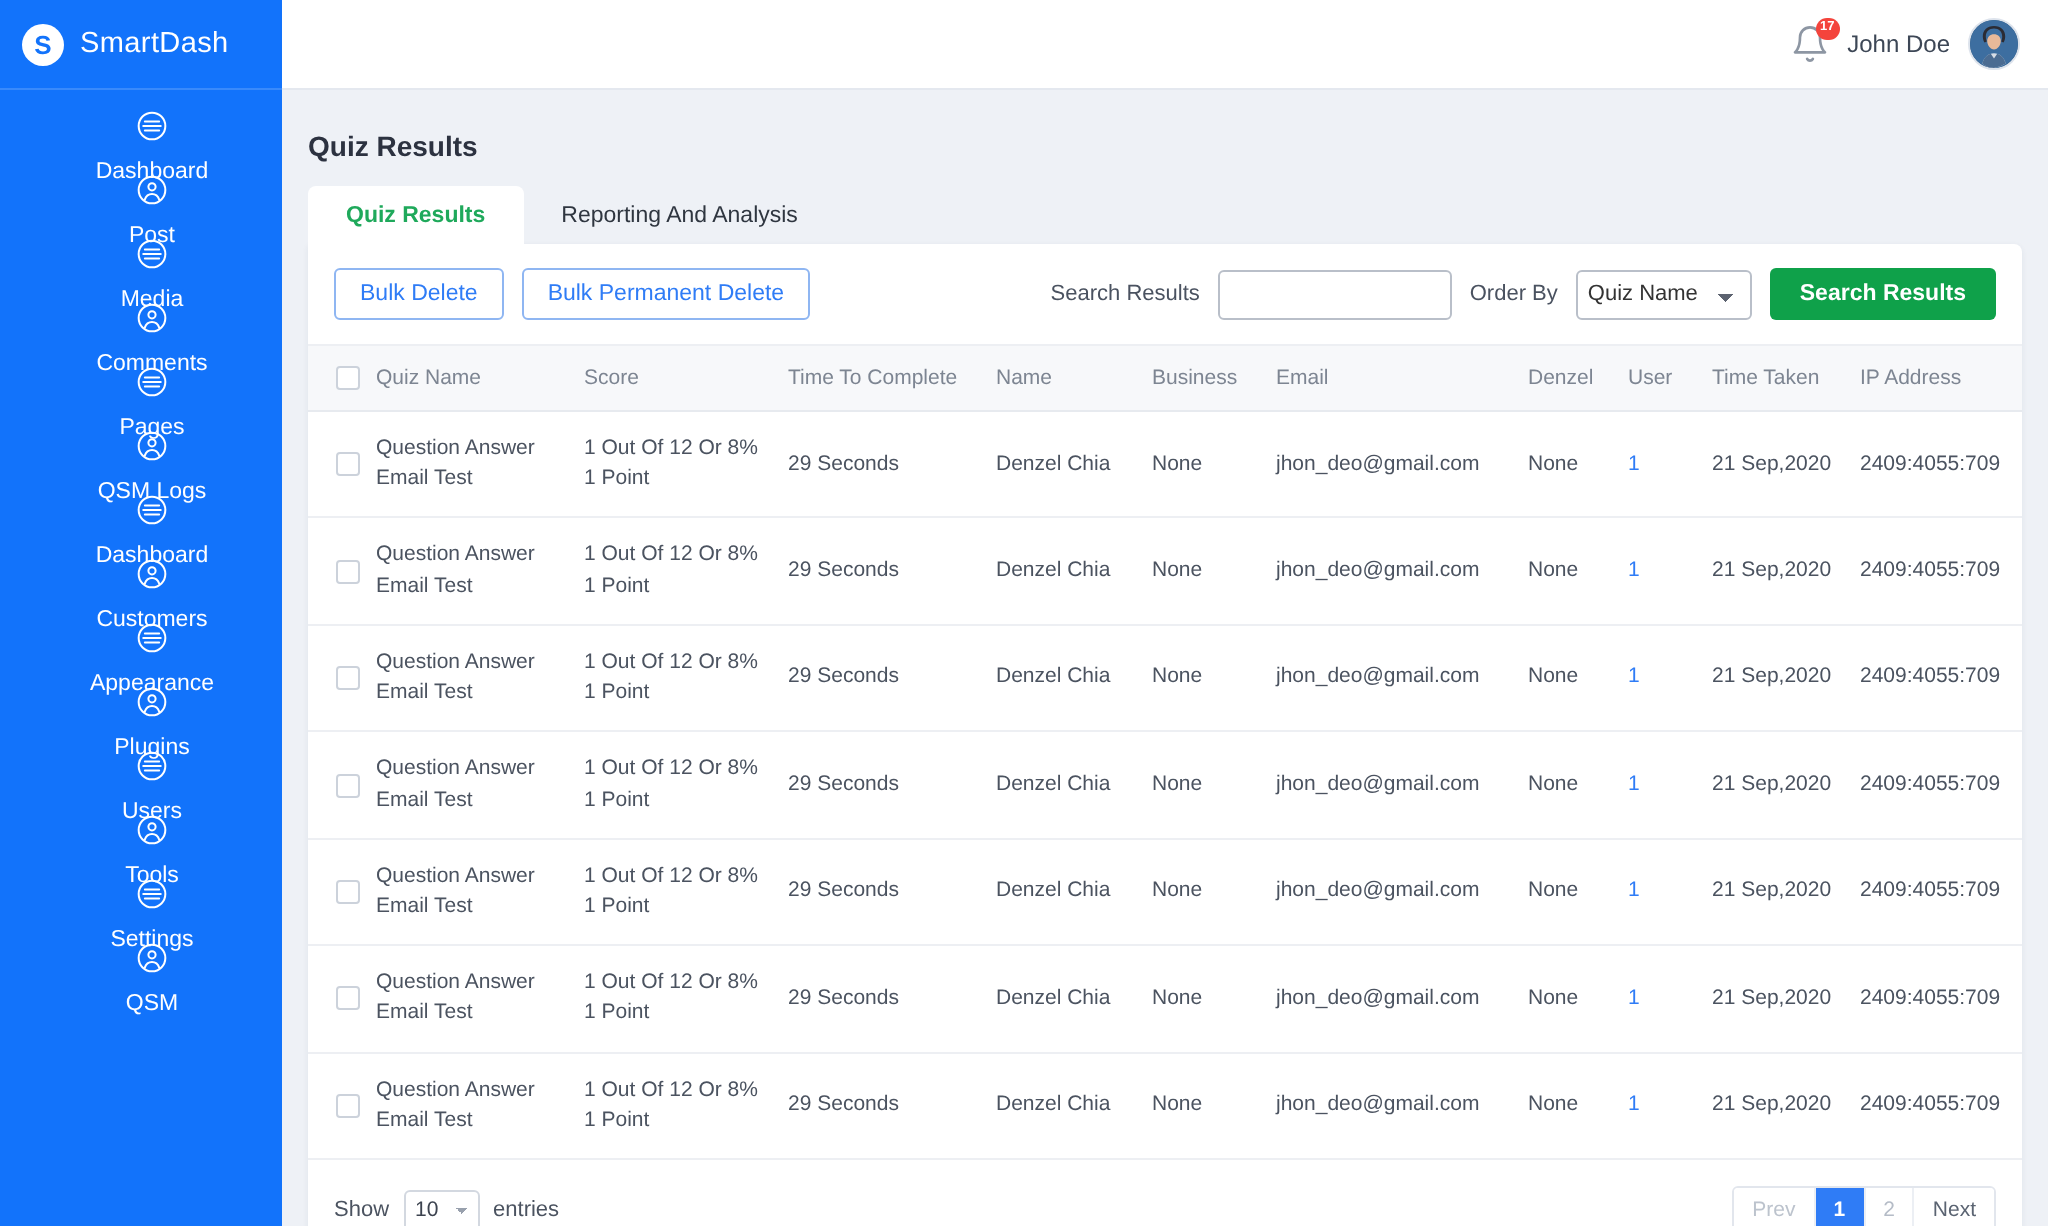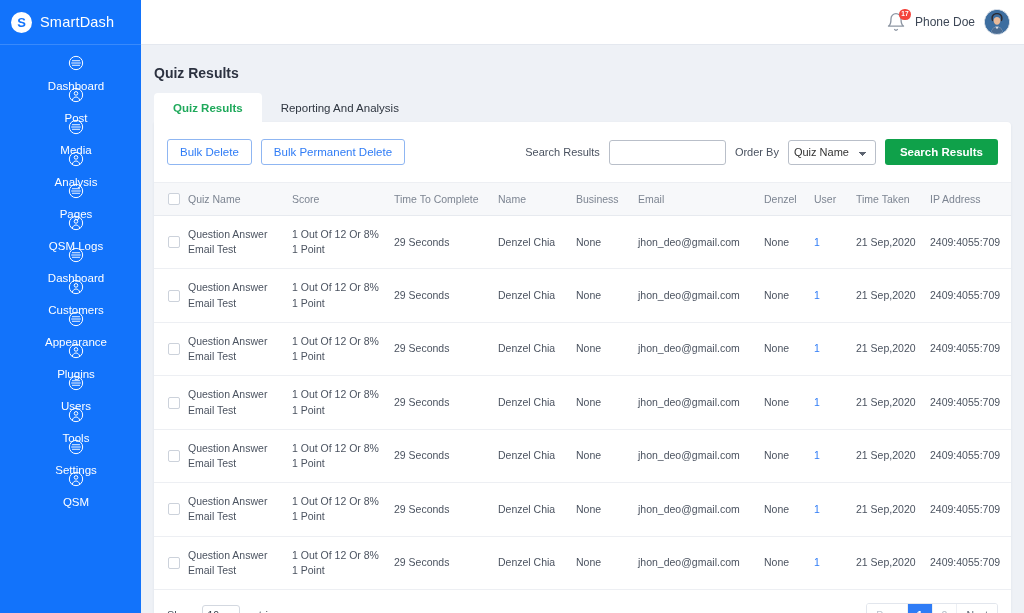--- a/index.html
+++ b/index.html
@@ -81,21 +81,21 @@
 
   .card {
     background: #ffffff; margin: 0 13px 0 13px;
     border-radius: 0 4px 4px 4px;
     box-shadow: 0 1px 3px rgba(35,50,80,0.07);
     overflow: hidden;
   }
 
   .toolbar {
     display: flex; align-items: center;
-    padding: 17px 13px; gap: 9px;
+    padding: 12px 13px; gap: 9px;
   }
   .btn-outline {
     border: 1px solid #8fb6f2; background: #fff; color: #2f7cf6;
     font-size: 11.5px; padding: 6px 12px; border-radius: 3px;
     cursor: pointer; font-family: inherit;
   }
   .toolbar-spacer { flex: 1; }
   .toolbar-lbl { font-size: 11px; color: #4a5260; white-space: nowrap; }
   .search-input {
     width: 117px; height: 25px; border: 1px solid #b9bfc9;
@@ -221,21 +221,21 @@
           <span class="nav-label">Media</span>
         </div>
         <div class="nav-item">
           <span style="display: flex;">
             <svg viewBox="0 0 24 24" class="nav-ico" fill="none" stroke="#ffffff" stroke-width="1.5">
               <circle cx="12" cy="12" r="10"></circle>
               <circle cx="12" cy="9.6" r="2.7"></circle>
               <path d="M6.6 19.2c.9-2.7 2.9-4.2 5.4-4.2s4.5 1.5 5.4 4.2" stroke-linecap="round"></path>
             </svg>
           </span>
-          <span class="nav-label">Analysis</span>
+          <span class="nav-label">Comments</span>
         </div>
         <div class="nav-item">
           <span style="display: flex;">
             <svg viewBox="0 0 24 24" class="nav-ico" fill="none" stroke="#ffffff" stroke-width="1.5">
               <circle cx="12" cy="12" r="10"></circle>
               <line x1="6.6" x2="17.4" y1="8.6" y2="8.6" stroke-linecap="round" stroke-width="1.4"></line>
               <line x1="5.4" x2="18.6" y1="12" y2="12" stroke-linecap="round" stroke-width="1.4"></line>
               <line x1="6.6" x2="17.4" y1="15.4" y2="15.4" stroke-linecap="round" stroke-width="1.4"></line>
             </svg>
           </span>
@@ -341,21 +341,21 @@
   <div class="main">
 
     <header class="topbar">
       <div class="bell-wrap">
         <svg width="20" height="20" viewBox="0 0 24 24" fill="none" stroke="#8d96a3" stroke-width="1.6" stroke-linecap="round" stroke-linejoin="round">
           <path d="M18 8A6 6 0 0 0 6 8c0 7-3 9-3 9h18s-3-2-3-9"></path>
           <path d="M13.7 21a2 2 0 0 1-3.4 0"></path>
         </svg>
         <span class="bell-badge">17</span>
       </div>
-      <span class="user-name">Phone Doe</span>
+      <span class="user-name">John Doe</span>
       <div class="avatar">
         <svg width="24" height="24" viewBox="0 0 24 24">
           <circle cx="12" cy="12" r="12" fill="#3d6ea0"></circle>
           <path d="M12 3c3.6 0 5.6 2.2 5.6 5.2 0 1.3-.4 2.4-.9 3.1l-1.1-.6c.3-.7.5-1.6.5-2.5 0-2.3-1.6-3.9-4.1-3.9S7.9 5.9 7.9 8.2c0 .9.2 1.8.5 2.5l-1.1.6c-.5-.7-.9-1.8-.9-3.1C6.4 5.2 8.4 3 12 3z" fill="#2b2b33"></path>
           <path d="M8.6 10.4c0-2 1.5-3.3 3.4-3.3s3.4 1.3 3.4 3.3c0 2.3-1.5 4.3-3.4 4.3s-3.4-2-3.4-4.3z" fill="#e8b999"></path>
           <path d="M6.2 21.8C7 18.6 9.3 16.6 12 16.6s5 2 5.8 5.2A11.9 11.9 0 0 1 12 24c-2.2 0-4.2-.6-5.8-2.2z" fill="#d7dde6"></path>
           <path d="M10.4 16.9l1.6 2.4 1.6-2.4c2 .5 3.6 2.3 4.2 4.9A11.9 11.9 0 0 1 12 24c-2.2 0-4.2-.6-5.8-2.2.6-2.6 2.2-4.4 4.2-4.9z" fill="#4b6c92"></path>
         </svg>
       </div>
     </header>

